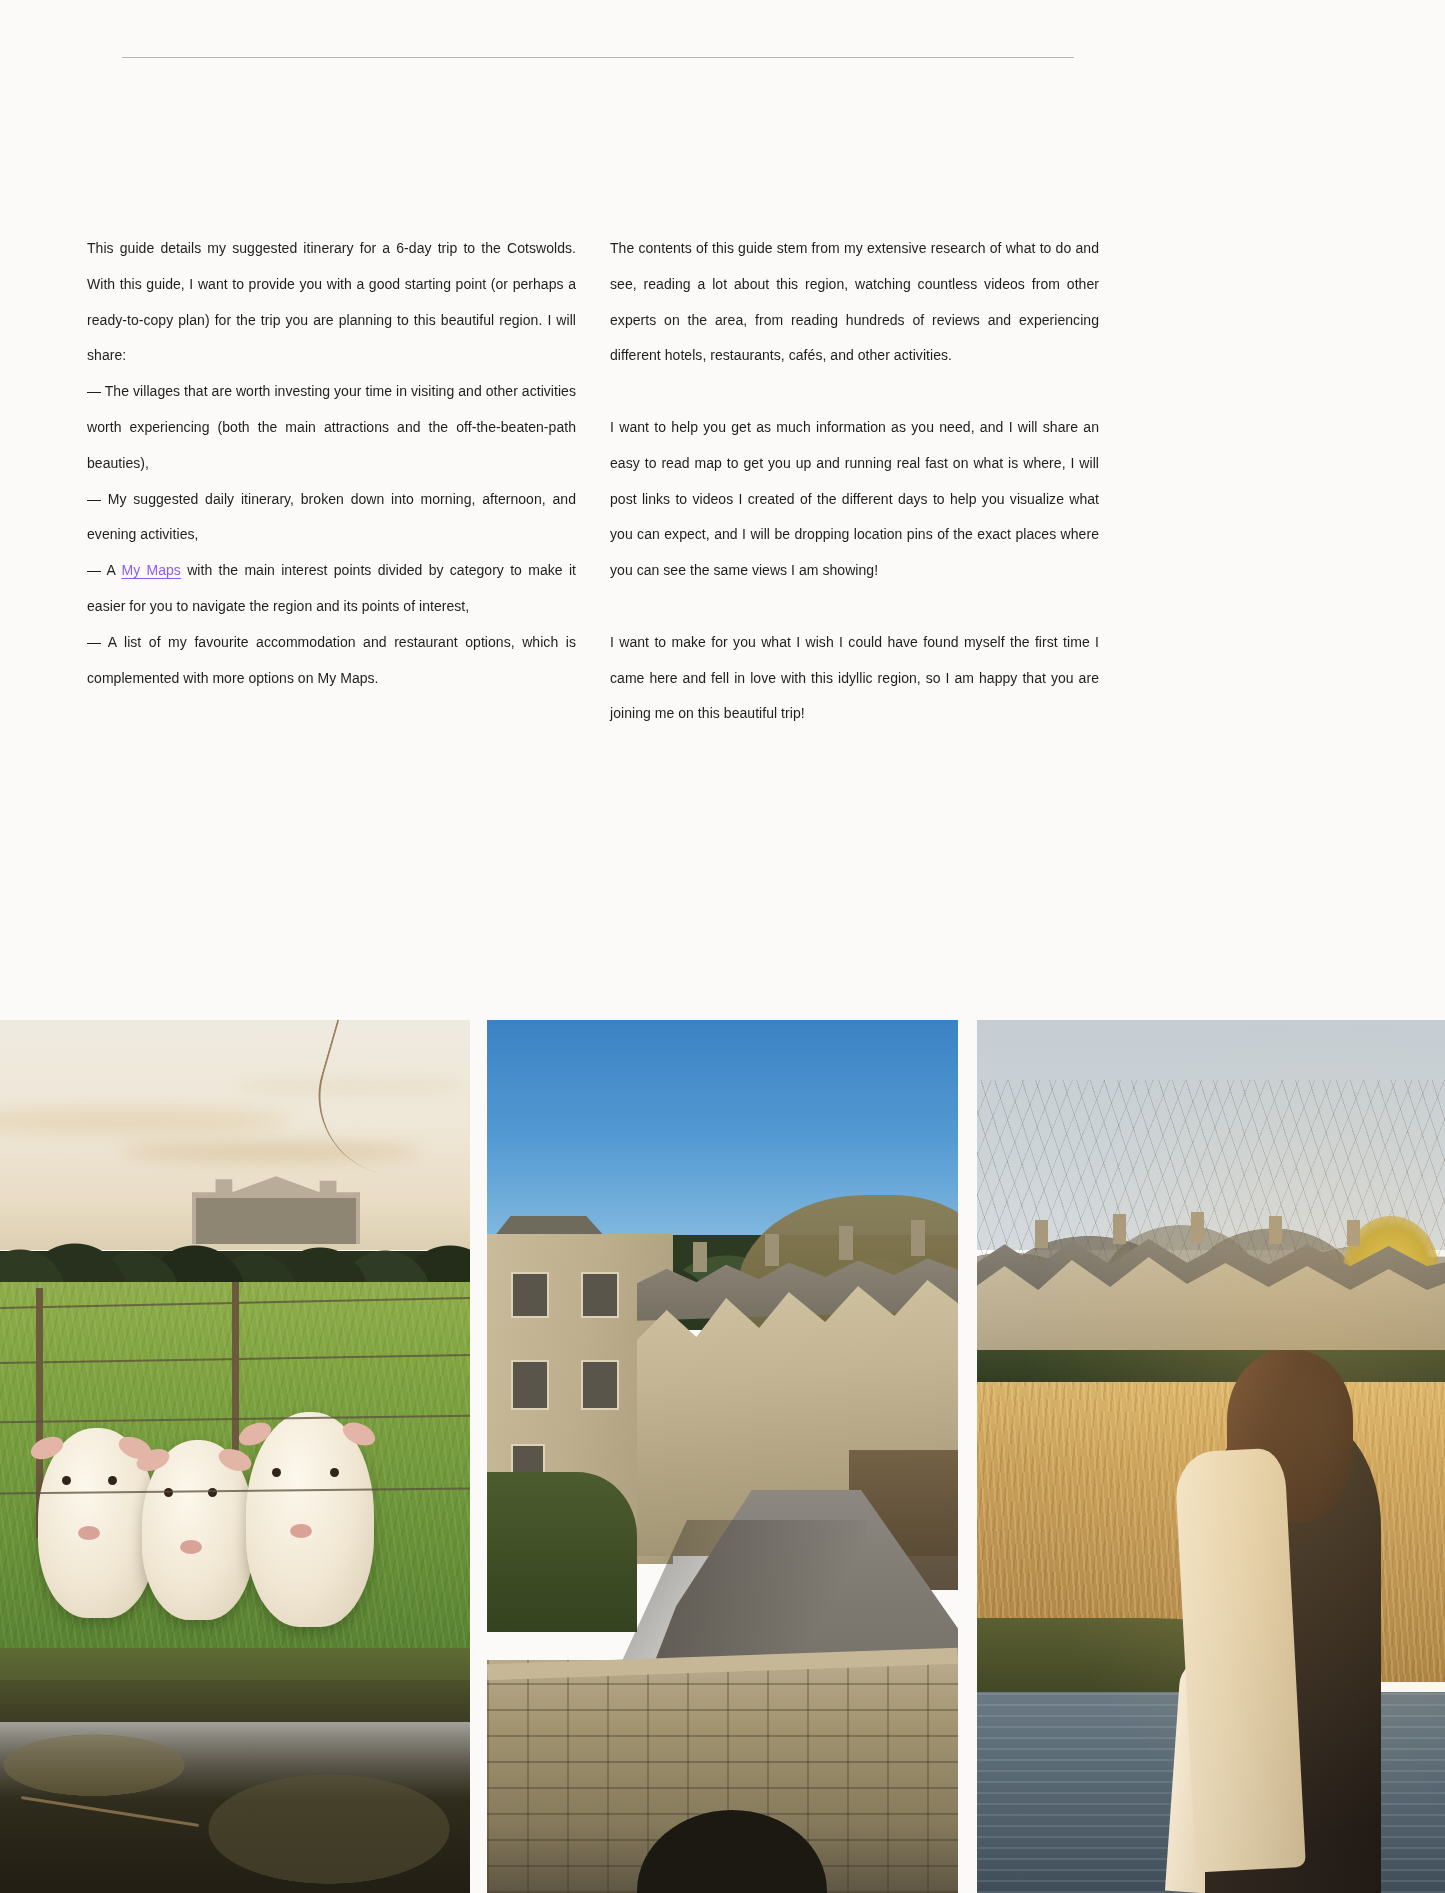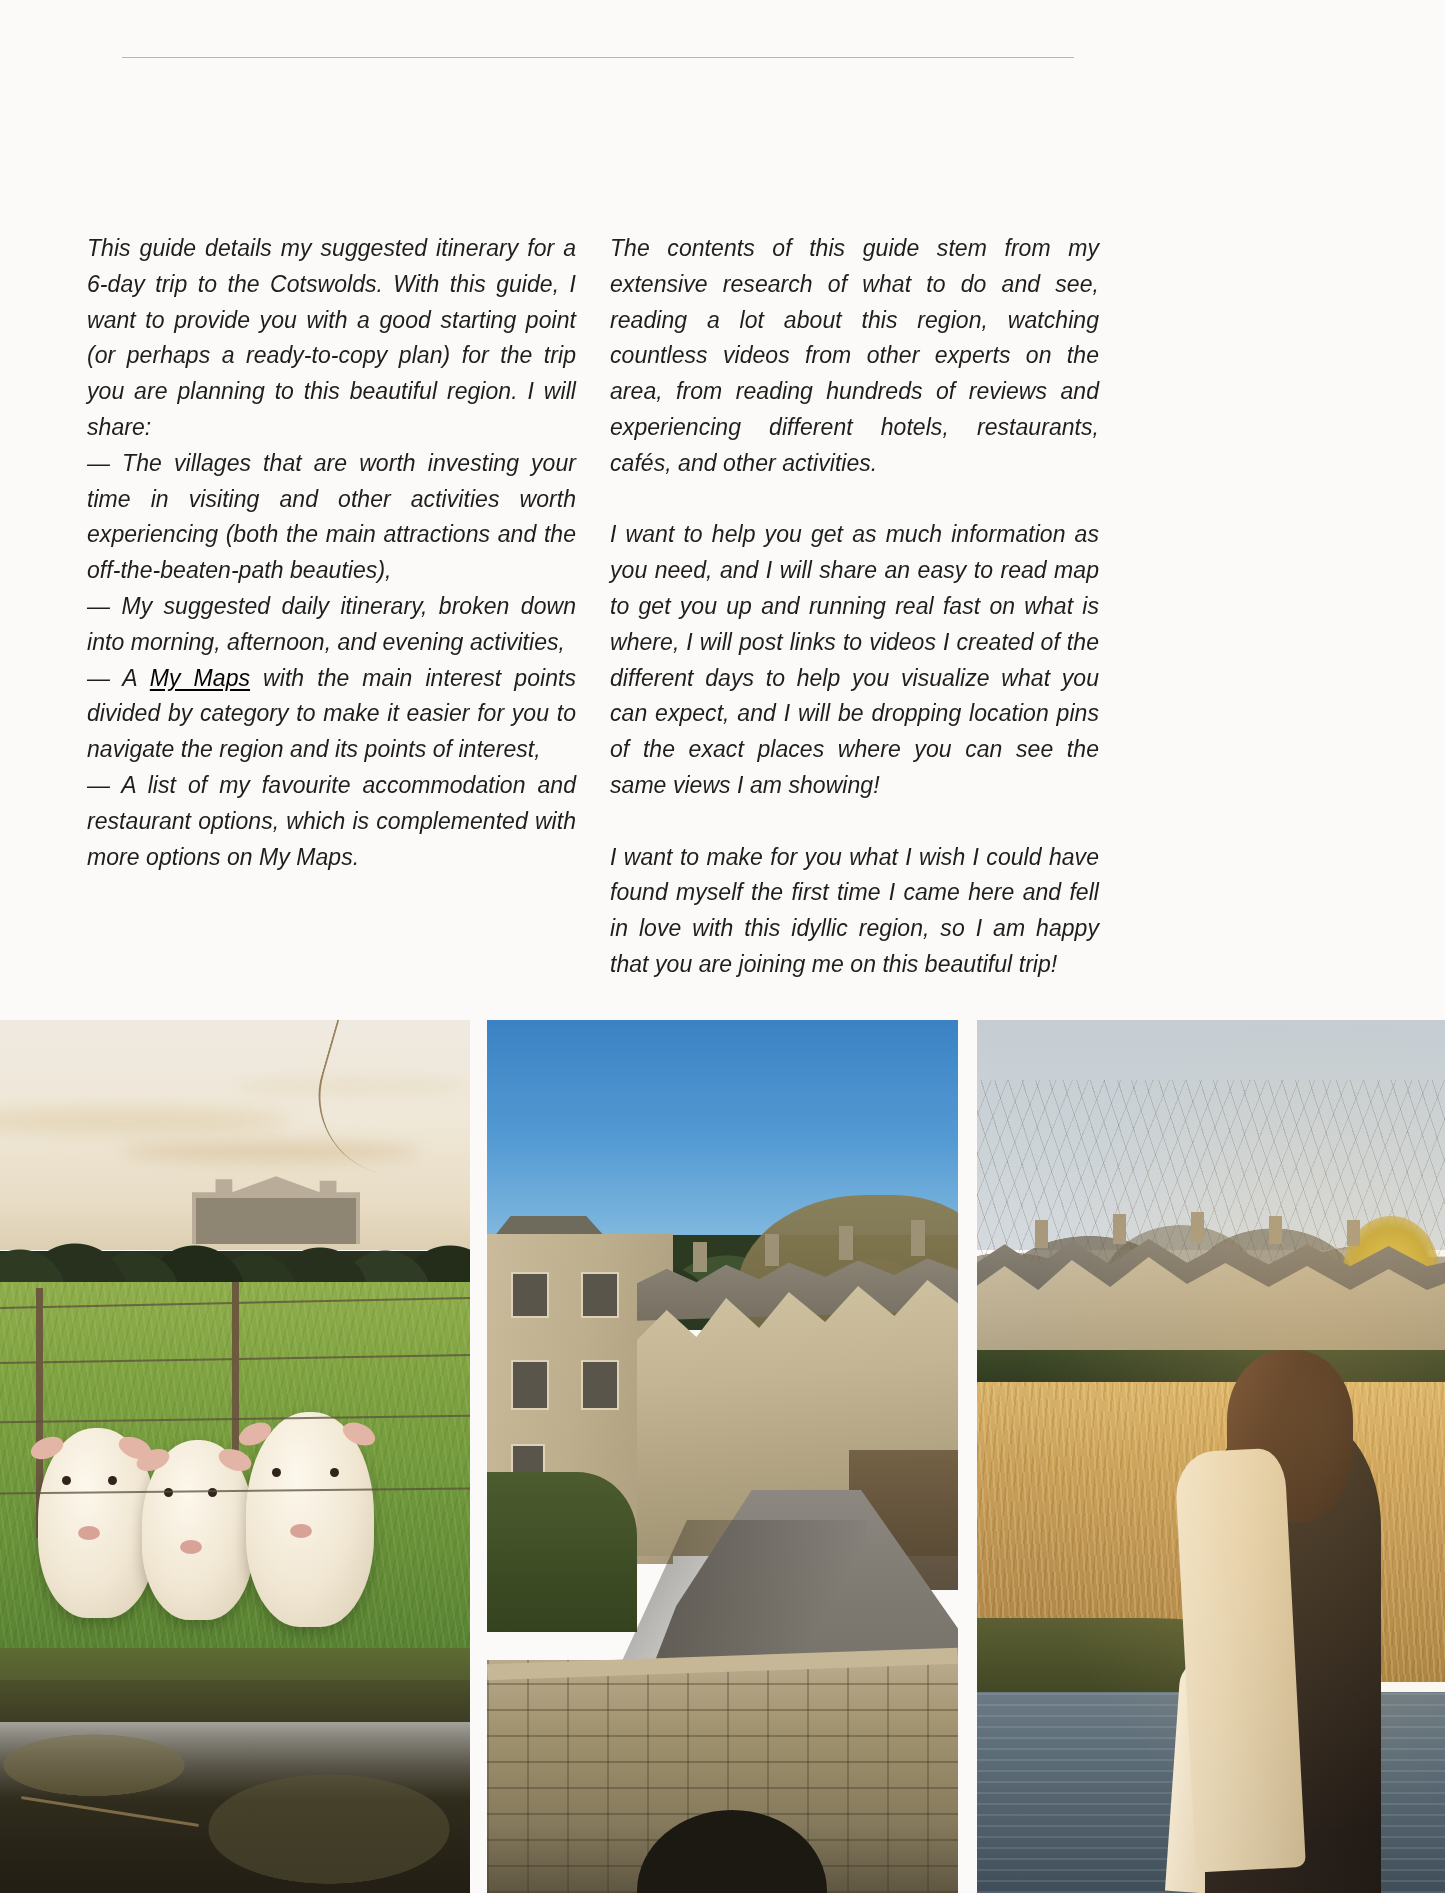--- a/index.html
+++ b/index.html
@@ -36,35 +36,34 @@
   }
   .col {
     position: absolute; top: 0; width: 489px;
   }
   .col-left  { left: 0; }
   .col-right { left: 523px; }
 
   .para {
     text-align: justify;
     text-justify: inter-word;
-    font-size: 23px;
+    font-size: 14px;
     line-height: 35.8px;
     color: #1f1e1d;
     letter-spacing: 0.05px;
-    font-style: italic;
     -webkit-font-smoothing: antialiased;
   }
   .para.last-flush { text-align-last: left; }
   .para + .para { margin-top: 0; }
   .gap { height: 35.8px; }
 
   .link {
     text-decoration: underline;
     text-underline-offset: 3px;
-    color: #000000;
+    color: #8b5cf6;
   }
 
   
   .photos {
     position: absolute; left: 0; top: 1020px;
     width: 1445px; height: 873px;
     display: flex;
   }
   .photo {
     position: relative;

